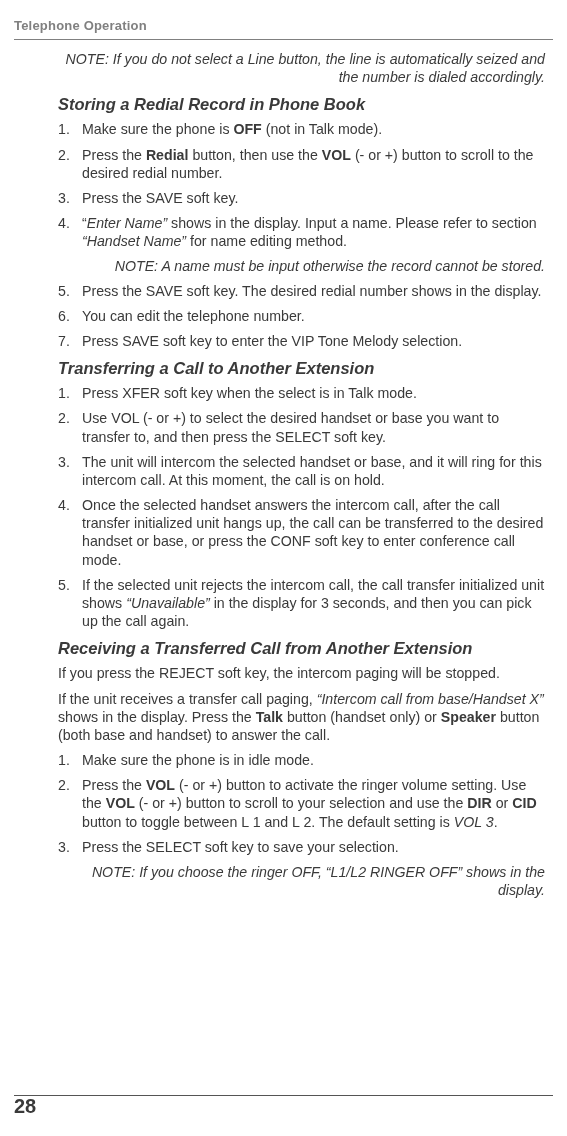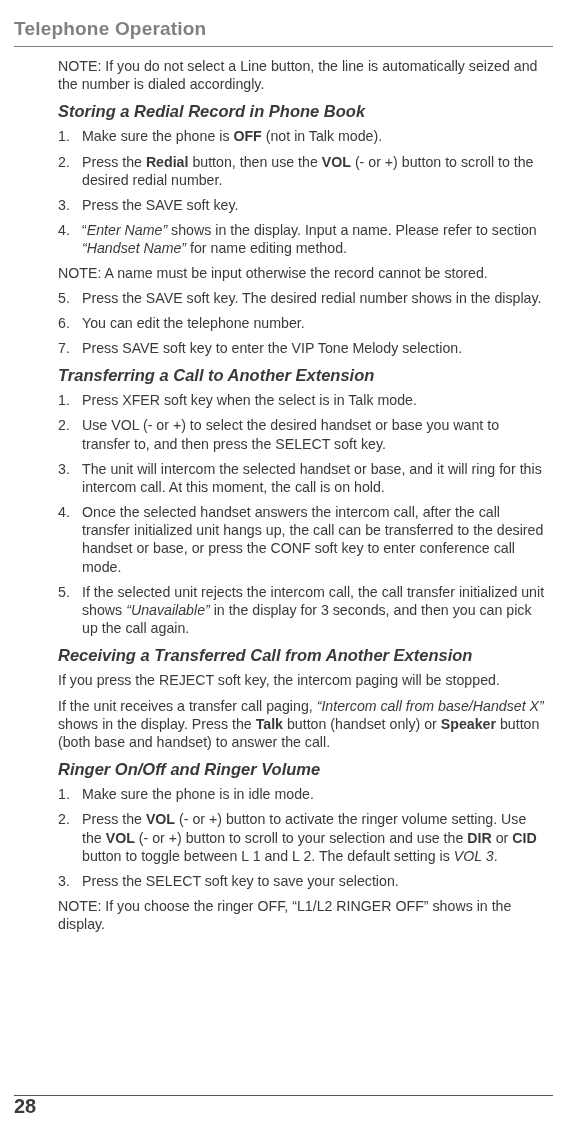--- a/index.html
+++ b/index.html
@@ -6,39 +6,41 @@
     body {
       width: 567px;
       height: 1136px;
       background: #fff;
       font-family: Arial, Helvetica, sans-serif;
       color: #3a3a3a;
       position: relative;
       padding: 18px 14px 0 14px;
     }
     .chapter-title {
-      font-size: 19px;
+      font-size: 13px;
       font-weight: bold;
       color: #808080;
       letter-spacing: 0.2px;
     }
     .hr {
       border: none;
       border-top: 1.5px solid #808080;
       margin: 6px 0 10px 0;
     }
     .content {
       padding-left: 44px;
       padding-right: 8px;
       font-size: 14.2px;
       line-height: 1.28;
       color: #3a3a3a;
     }
     .note {
+      font-style: italic;
       margin: 6px 0 6px 0;
+      text-align: right;
     }
     .section-h {
       font-size: 16.5px;
       font-weight: bold;
       margin: 8px 0 5px 0;
       font-style: italic;
     }
     ol { list-style: none; counter-reset: item; }
     ol > li {
       counter-increment: item;
@@ -100,21 +102,20 @@
     <li>Use VOL (- or +) to select the desired handset or base you want to transfer to, and then press the SELECT soft key.</li>
     <li>The unit will intercom the selected handset or base, and it will ring for this intercom call. At this moment, the call is on hold.</li>
     <li>Once the selected handset answers the intercom call, after the call transfer initialized unit hangs up, the call can be transferred to the desired handset or base, or press the CONF soft key to enter conference call mode.</li>
     <li>If the selected unit rejects the intercom call, the call transfer initialized unit shows <i>“Unavailable”</i> in the display for 3 seconds, and then you can pick up the call again.</li>
   </ol>
 
   <div class="section-h">Receiving a Transferred Call from Another Extension</div>
   <p class="body">If you press the REJECT soft key, the intercom paging will be stopped.</p>
   <p class="body">If the unit receives a transfer call paging, <i>“Intercom call from base/Handset X”</i> shows in the display. Press the <b>Talk</b> button (handset only) or <b>Speaker</b> button (both base and handset) to answer the call.</p>
 
-  <div class="section-h">Ringer On/Off and Ringer Volume</div>
   <ol>
     <li>Make sure the phone is in idle mode.</li>
     <li>Press the <b>VOL</b> (- or +) button to activate the ringer volume setting. Use the <b>VOL</b> (- or +) button to scroll to your selection and use the <b>DIR</b> or <b>CID</b> button to toggle between L 1 and L 2. The default setting is <i>VOL 3</i>.</li>
     <li>Press the SELECT soft key to save your selection.</li>
   </ol>
   <p class="note">NOTE: If you choose the ringer OFF, “L1/L2 RINGER OFF” shows in the display.</p>
 
 </div>
 
 <div class="footer-rule"></div>

